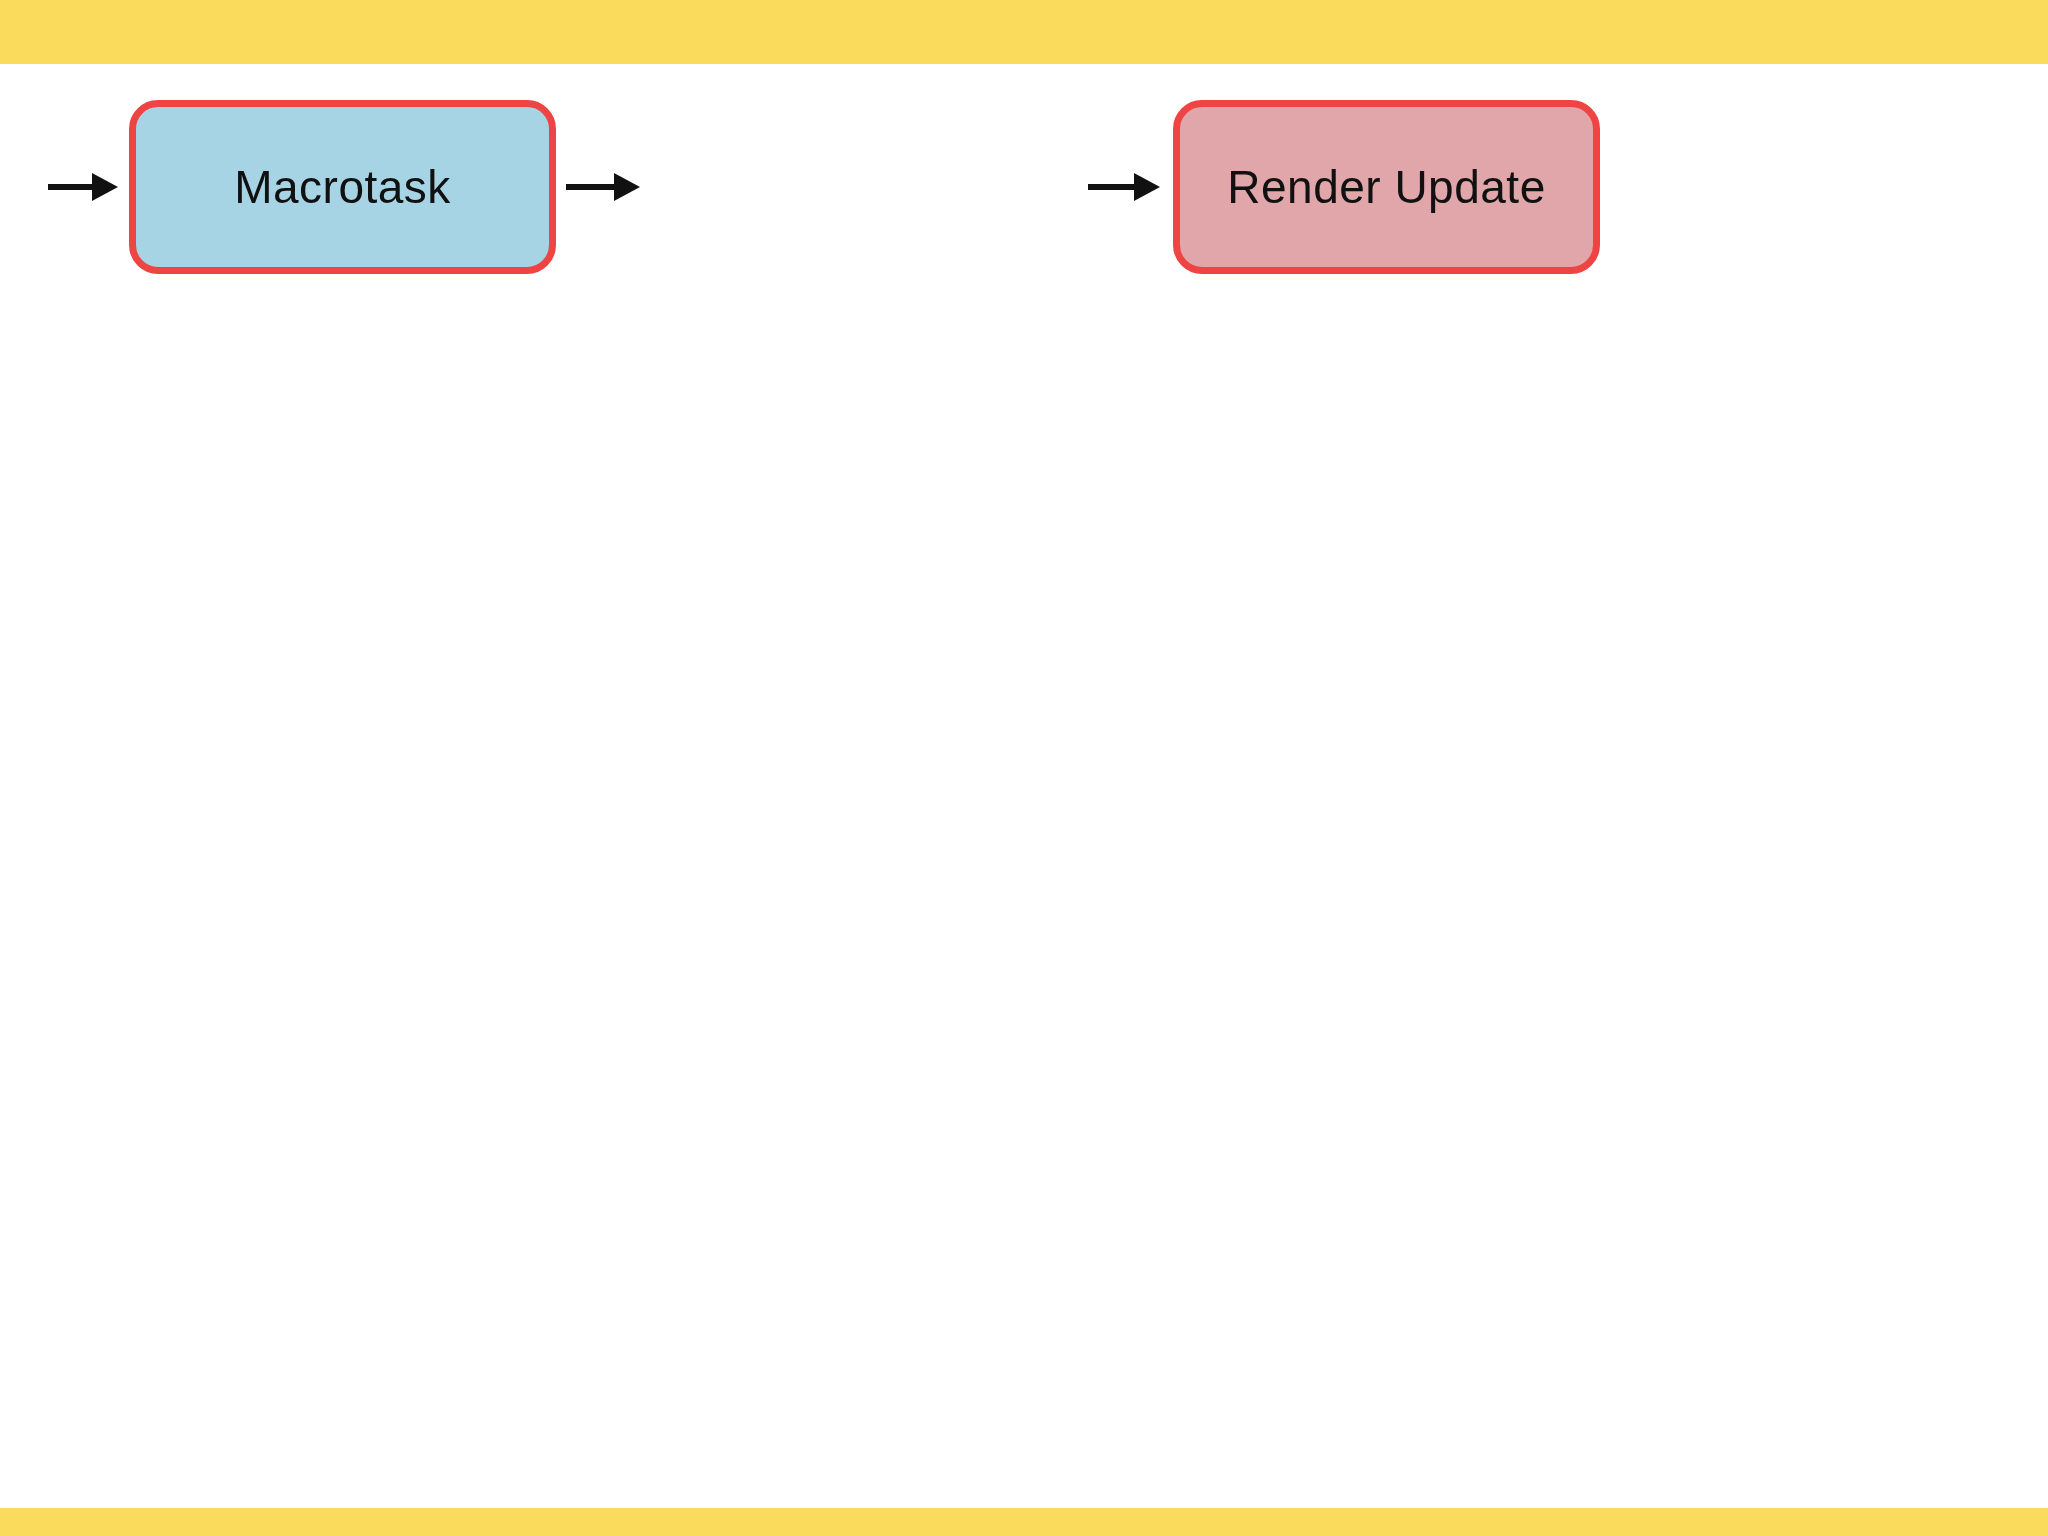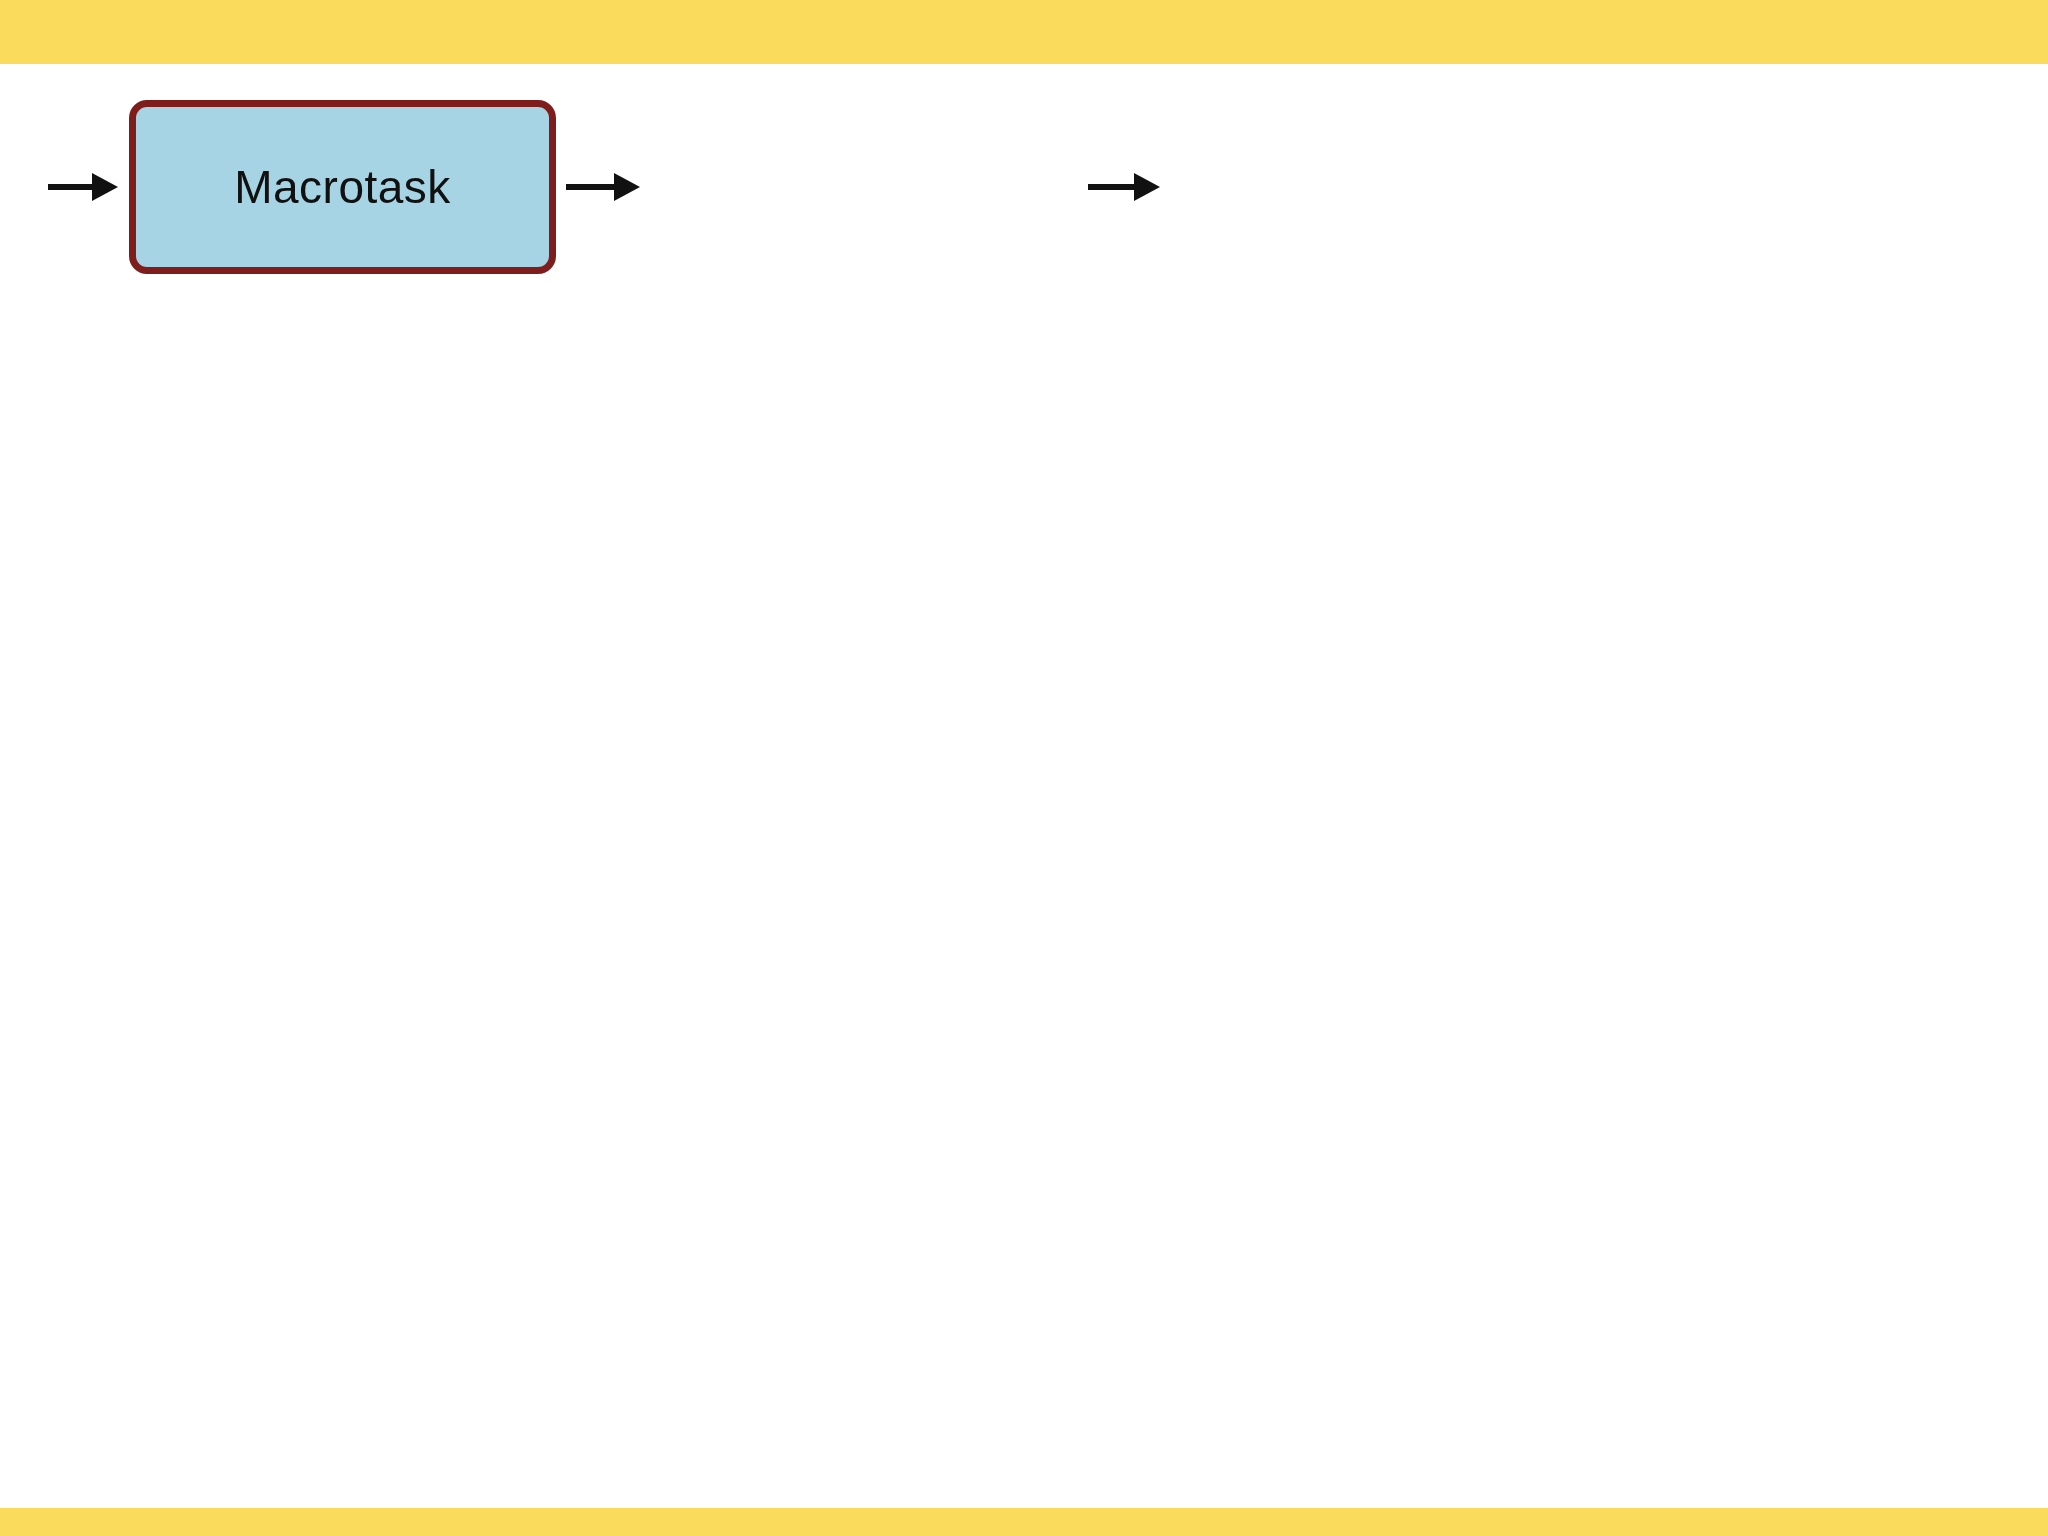--- a/index.html
+++ b/index.html
@@ -29,22 +29,22 @@
     left: 0;
     top: 0;
     width: 2048px;
     height: 400px;
   }
   .node {
     position: absolute;
     top: 100px;
     height: 174px;
     box-sizing: border-box;
-    border: 7px solid #7f1d1d;
-    border-radius: 18px;
+    border: 7px solid #ef4444;
+    border-radius: 29px;
     display: flex;
     align-items: center;
     justify-content: center;
   }
   .node-macrotask { left: 129px; width: 427px; background: #a7d4e4; }
   .node-microtask { left: 652px; width: 428px; background: #bcafd4; }
   .node-render    { left: 1173px; width: 427px; background: #e0a6aa; }
   .node-label {
     font-size: 46px;
     line-height: 1;
@@ -98,18 +98,21 @@
       <span class="arrow-shaft" style="background: rgb(17, 17, 17);"></span>
       <span class="arrow-head" style="border-left-color: rgb(17, 17, 17);"></span>
     </div>
 
 
     <div class="arrow arrow-3">
       <span class="arrow-shaft" style="background: rgb(17, 17, 17);"></span>
       <span class="arrow-head" style="border-left-color: rgb(17, 17, 17);"></span>
     </div>
 
+    <div class="node node-render" style="background: rgb(224, 166, 170);">
+      <span class="node-label">Render Update</span>
+    </div>
 
   </div>
 
   <div class="accent-bar bottom" style="background: rgb(251, 219, 92);"></div>
 
 </div>
 
 </body></html>

